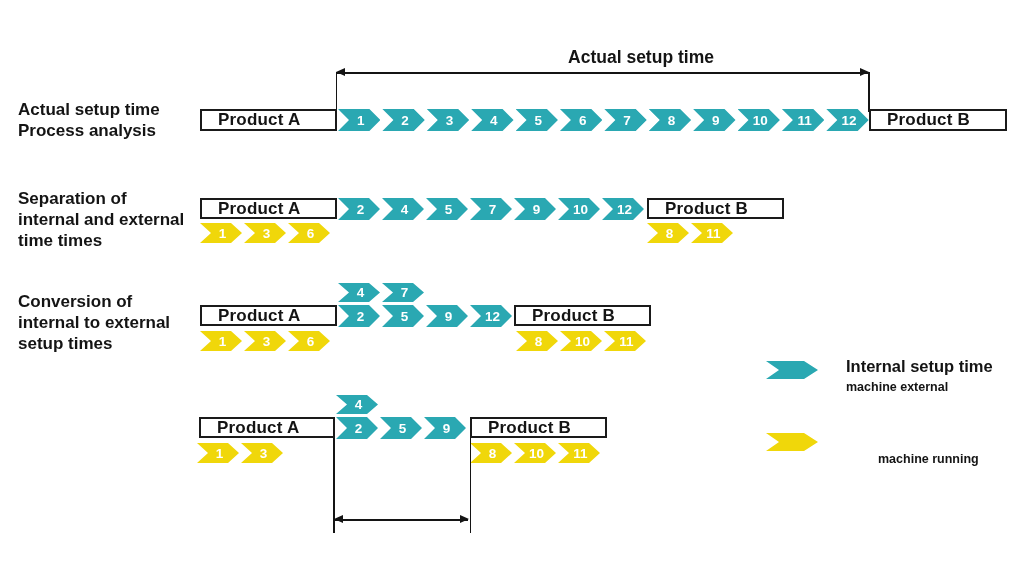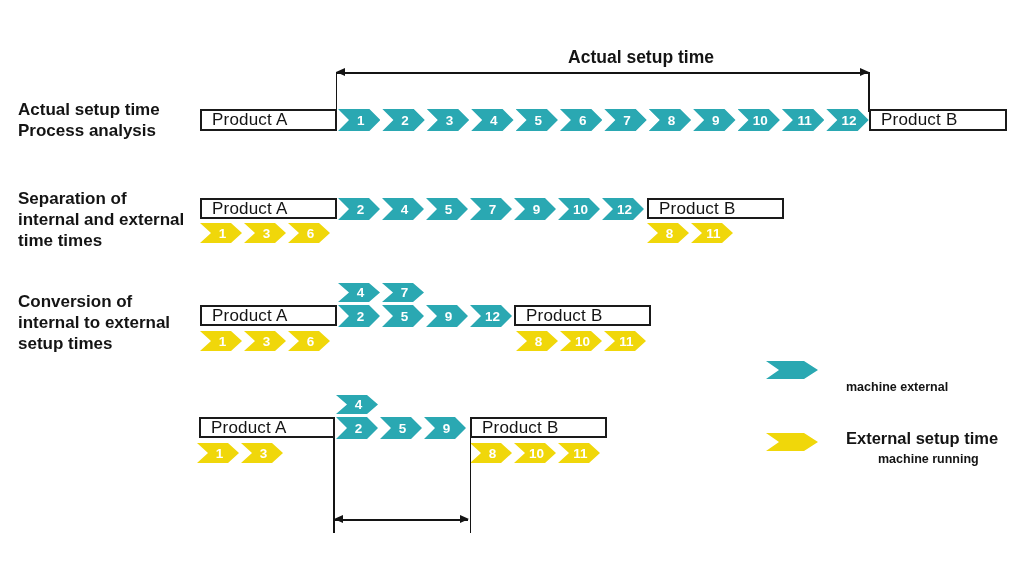--- a/index.html
+++ b/index.html
@@ -6,22 +6,22 @@
   .canvas {
     position:relative; width:1024px; height:576px; background:#fff;
     font-family:"Liberation Sans", sans-serif; color:#141414; overflow:hidden;
   }
   .rowlabel {
     position:absolute; left:18px; font-weight:bold; font-size:17px;
     line-height:21px; white-space:pre-line; color:#141414;
   }
   .pbox {
     position:absolute; box-sizing:border-box; border:2px solid #1a1a1a;
-    background:#fff; display:flex; align-items:center; padding-left:10px;
-    font-weight:normal; font-size:17px; letter-spacing:0.2px;
+    background:#fff; display:flex; align-items:center; padding-left:16px;
+    font-weight:bold; font-size:17px; letter-spacing:0.2px;
   }
   .strip { position:absolute; display:flex; column-gap:2px; }
   .chev {
     flex:none; width:42px; height:22px; background:var(--teal);
     clip-path:polygon(0 0, calc(100% - 11px) 0, 100% 50%, calc(100% - 11px) 100%, 0 100%, 11px 50%);
     display:flex; align-items:center; justify-content:center;
     color:#fff; font-weight:bold; font-size:13.5px; padding-left:3px; box-sizing:border-box;
   }
   .strip.yellow .chev { background:var(--yellow); height:20px; }
   .strip.small .chev { height:19px; }
@@ -160,18 +160,18 @@
     </div>
 
   <div class="vline" style="left:333px;   top:438px; height:95px"></div>
   <div class="vline" style="left:469.5px; top:438px; height:95px"></div>
   <div class="harrow" style="left:335px; top:519px; width:133px">
     <div class="ah left"></div>
     <div class="ah right"></div>
   </div>
 
   <div class="legend-arrow" style="left:766px; top:361px; background:var(--teal)"></div>
+  <div class="legend-title" style="left:846px; top:357px">Internal setup time</div>
   <div class="legend-sub" style="left:846px; top:380px">machine external</div>
   <div class="legend-arrow" style="left:766px; top:433px; background:var(--yellow)"></div>
-  <div class="legend-title" style="left:846px; top:429px">External setup time</div>
   <div class="legend-sub" style="left:878px; top:452px">machine running</div>
 
 </div>
 
 </body></html>

